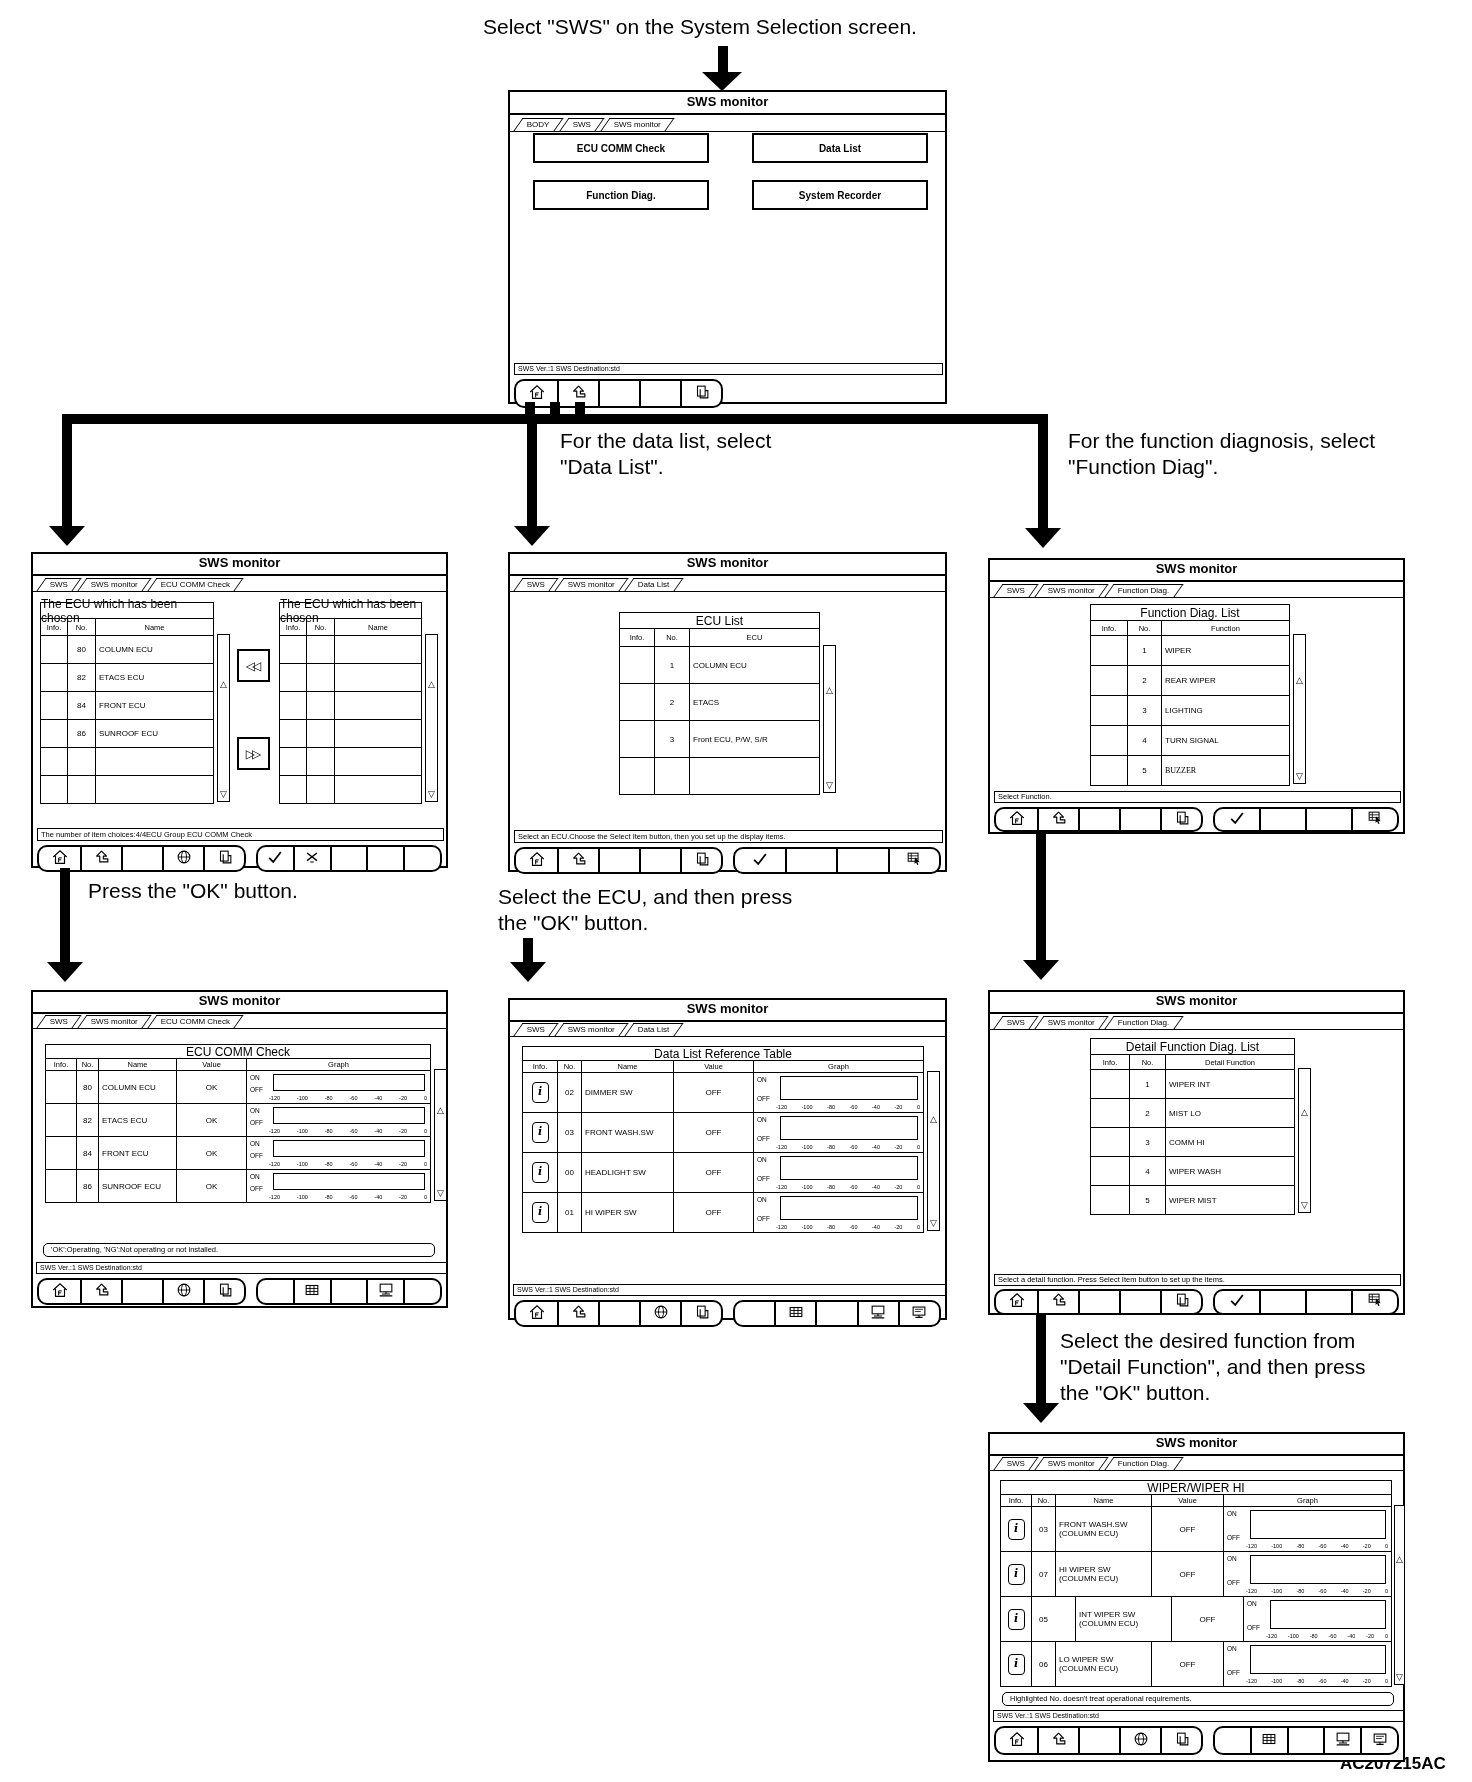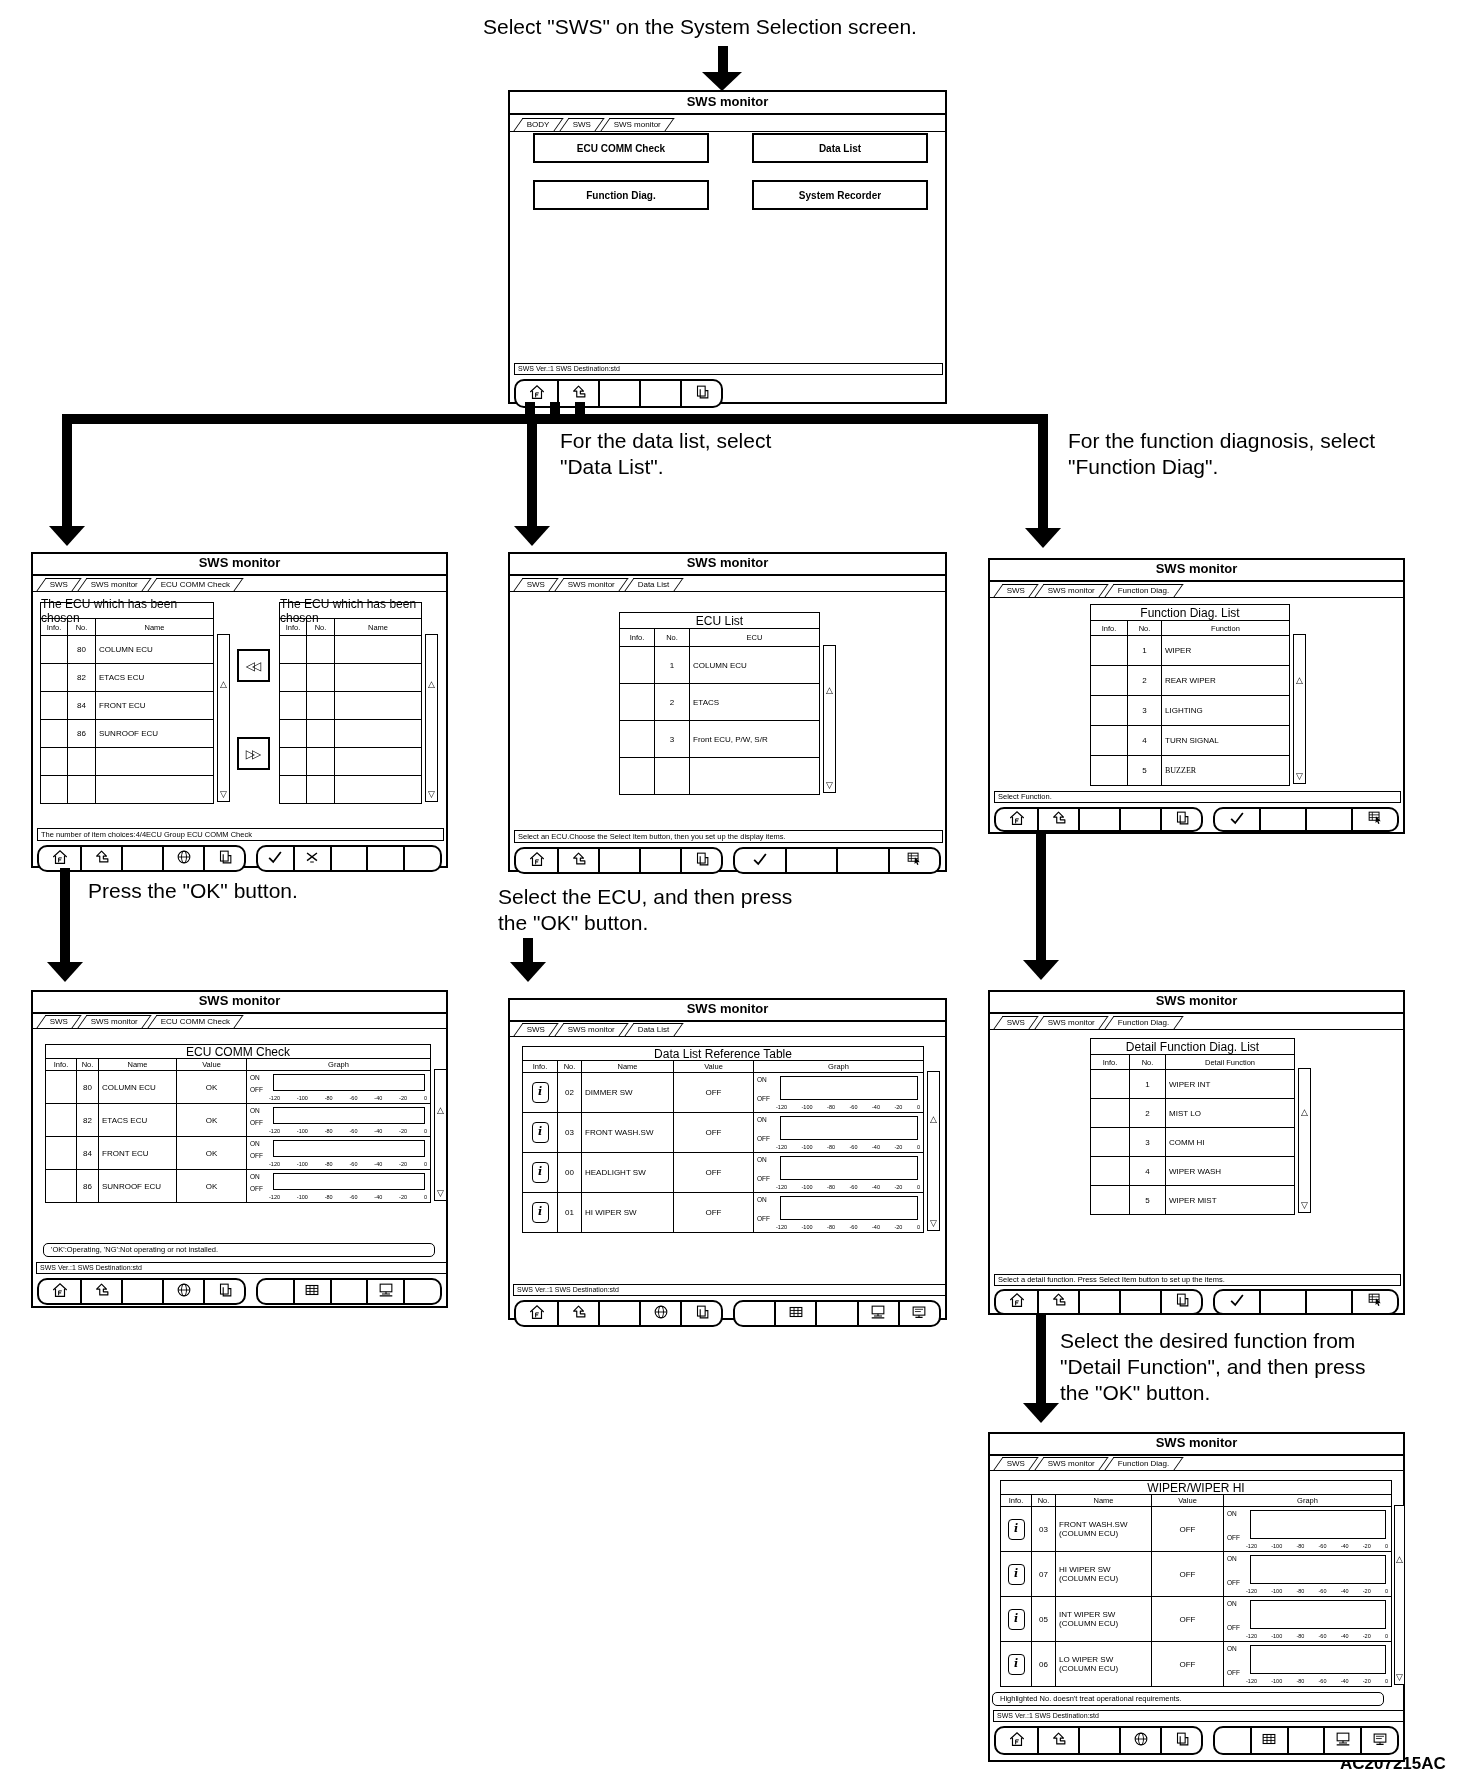--- a/index.html
+++ b/index.html
@@ -888,21 +888,21 @@
               <span>-20</span>
               <span>0</span>
             </div>
           </div>
         </div>
         <div class="trow" style="height: 45px;">
           <div class="tcell" style="width: 30px; flex-shrink: 0;">
             <span class="infochip">i</span>
           </div>
           <div class="tcell" style="width: 24px; flex-shrink: 0;">05</div>
-          <div class="tcell name" style="width: 96px; flex-shrink: 0;">INT WIPER SW
+          <div class="tcell name" style="width: 96px; flex-shrink: 0; margin-left: 20px;">INT WIPER SW
 (COLUMN ECU)</div>
           <div class="tcell" style="width: 72px; flex-shrink: 0;">OFF</div>
           <div class="tcell gcell" style="flex: 1 1 0%;">
             <div class="gon" style="left: 3px; top: 3px;">ON</div>
             <div class="goff" style="left: 3px; bottom: 10px;">OFF</div>
             <div class="gbox" style="inset: 3px 5px 12px 26px;"></div>
             <div class="gticks" style="left: 22px; right: 3px; bottom: 2px;">
               <span>-120</span>
               <span>-100</span>
               <span>-80</span>
@@ -934,21 +934,21 @@
               <span>-20</span>
               <span>0</span>
             </div>
           </div>
         </div>
       </div>
       <div class="strip" style="left: 404px; top: 71px; width: 11px; height: 180px;">
         <div class="sarr" style="top: 49px;">△</div>
         <div class="sarr" style="bottom: 2px;">▽</div>
       </div>
-      <div class="notebox" style="left: 2px; top: 258px; width: 392px; height: 14px; line-height: 12px;">Highlighted No. doesn't treat operational requirements.</div>
+      <div class="notebox" style="left: 12px; top: 258px; width: 392px; height: 14px; line-height: 12px;">Highlighted No. doesn't treat operational requirements.</div>
       <div class="verbar" style="left: 3px; top: 276px; width: 411px; height: 12px; line-height: 10px;">SWS Ver.:1 SWS Destination:std</div>
       <div class="tbar" style="left: 4px; right: 4px; top: 292px;">
         <div class="tgroup">
           <div class="tcellbar" style="width: 41px; height: 25px;">
             <span><svg width="18" height="18" viewBox="0 0 20 20">
                 <path d="M2.5 10 L10 3 L17.5 10" fill="none" stroke="#000" stroke-width="1.3"></path>
                 <path d="M5 8.5 V17 H15 V8.5" fill="none" stroke="#000" stroke-width="1.3"></path>
                 <path d="M8.5 11 H12 M8.5 11 V16 M8.5 13.2 H11.3" fill="none" stroke="#000" stroke-width="1.1"></path>
               </svg></span>
           </div>

